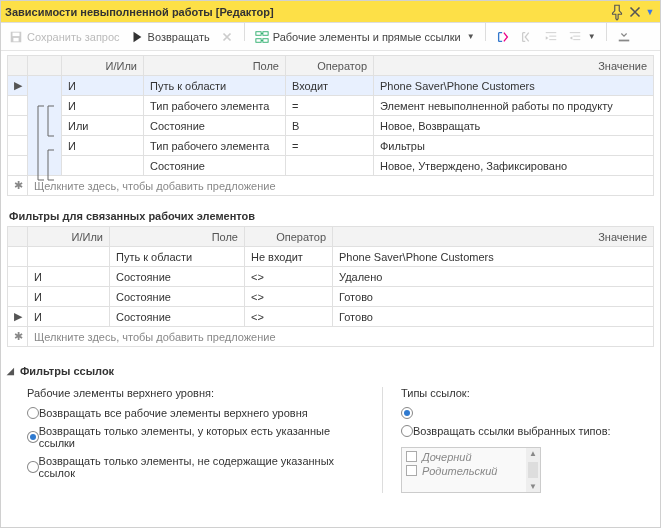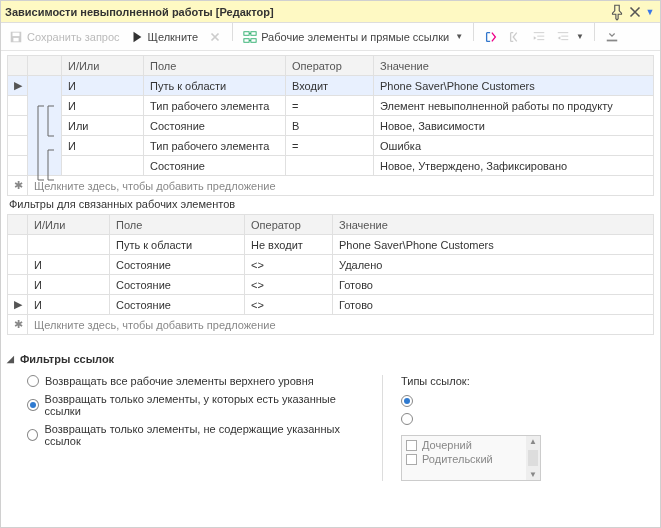--- a/index.html
+++ b/index.html
@@ -1,55 +1,55 @@
 <!DOCTYPE html>
 <html><head>
 <meta charset="utf-8">
 <style>
   * { box-sizing: border-box; font-family: "Segoe UI", Tahoma, sans-serif; }
   body { margin: 0; background: #fff; font-size: 11px; color: #333; }
   .window { width: 661px; height: 528px; border: 1px solid #d0d0d0; display: flex; flex-direction: column; background: #fff; }
-  .titlebar { display: flex; align-items: center; height: 22px; background: #fef9c3; border-bottom: 1px solid #ddd; padding: 0 4px; }
+  .titlebar { display: flex; align-items: center; height: 22px; background: #fde047; border-bottom: 1px solid #ddd; padding: 0 4px; }
   .titlebar-title { font-weight: bold; flex: 0 0 auto; }
   .titlebar-spacer { flex: 1; }
   .titlebar-icon { width: 18px; height: 18px; display: inline-flex; align-items: center; justify-content: center; color: #555; cursor: pointer; }
   .dropdown-right { width: 12px; text-align: center; color: #3b78e7; font-size: 9px; margin-left: auto; }
   .toolbar { display: flex; height: 28px; border-bottom: 1px solid #e5e5e5; padding: 0 4px; gap: 2px; background: #fefefe; }
   .tb-btn { display: inline-flex; align-items: center; gap: 4px; padding: 2px 4px; color: #444; cursor: pointer; }
   .tb-btn.disabled { color: #bbb; cursor: default; }
   .tb-sep { width: 1px; height: 18px; background: #ddd; margin: 0 4px; }
   .tb-icon { width: 14px; height: 14px; display: inline-block; }
   .tb-icon svg { width: 14px; height: 14px; display: block; }
   .tb-label { font-size: 11px; }
   .tb-dd { font-size: 8px; color: #555; padding-left: 2px; }
   .content { flex: 1; overflow: auto; padding: 4px 6px; }
   table.grid { width: 100%; border-collapse: collapse; table-layout: fixed; }
-  table.grid th { background: #f3f3f3; border: 1px solid #e0e0e0; font-weight: normal; color: #555; text-align: left; padding: 3px 6px; height: 20px; }
+  table.grid th { background: #f3f3f3; border: 1px solid #e0e0e0; font-weight: normal; color: #555; text-align: right; padding: 3px 6px; height: 20px; }
   table.grid td { border: 1px solid #e0e0e0; padding: 3px 6px; height: 20px; background: #fff; }
   table.grid tr.selected td { background: #e8f0fe; }
   .row-indicator { width: 18px; text-align: center; color: #555; }
   .bracket-cell { border: 1px solid #e0e0e0; background: #fff; position: relative; padding: 0; }
   .bracket-svg { position: absolute; left: 0; top: 0; }
   .placeholder-row td { color: #888; }
   .star { width: 18px; text-align: center; color: #555; }
-  .section-heading { font-weight: normal; margin: 2px 0 4px 2px; }
+  .section-heading { font-weight: bold; margin: 14px 0 4px 2px; }
   .filter-section { margin-top: 18px; }
   .filter-header { display: flex; align-items: center; gap: 6px; font-weight: bold; cursor: pointer; }
   .filter-header .tri { font-size: 9px; color: #555; }
   .filter-body { display: flex; gap: 22px; padding: 10px 12px 2px 20px; }
   .filter-col { display: flex; flex-direction: column; gap: 6px; }
   .filter-col.left { flex: 1 1 auto; }
   .filter-col.right { flex: 0 0 260px; border-left: 1px solid #ddd; padding-left: 18px; }
   .filter-subhead { color: #333; margin-bottom: 2px; }
-  .radio-row { display: flex; align-items: center; gap: 6px; }
+  .radio-row { display: flex; align-items: center; }
   .radio { width: 12px; height: 12px; border: 1px solid #888; border-radius: 50%; display: inline-flex; align-items: center; justify-content: center; background: #fff; }
   .radio.checked::after { content: ""; width: 6px; height: 6px; border-radius: 50%; background: #2f7ad0; display: block; }
   .types-list { border: 1px solid #ccc; margin-top: 4px; width: 140px; height: 46px; overflow: hidden; display: flex; background: #f9f9f9; }
   .types-items { flex: 1; padding: 2px 4px; }
-  .chk-row { display: flex; align-items: center; gap: 5px; color: #888; padding: 1px 0; }
+  .chk-row { display: flex; gap: 5px; color: #888; padding: 1px 0; font-style: italic; }
   .chk { width: 11px; height: 11px; border: 1px solid #aaa; background: #fff; }
   .scrollbar { width: 14px; background: #eee; display: flex; flex-direction: column; align-items: center; justify-content: space-between; padding: 1px 0; }
   .scroll-arrow { font-size: 8px; color: #888; }
   .scroll-thumb { width: 10px; height: 16px; background: #ddd; }
   
   .c-ind { width: 20px; }
   .c-brk { width: 34px; }
   .c-ao  { width: 82px; }
   .c-fld { width: 142px; }
   .c-op  { width: 88px; }
@@ -90,21 +90,21 @@
           </svg>
         </span>
       <span class="tb-label">Сохранить запрос</span>
     </span>
     <span class="tb-btn">
       <span class="tb-icon">
           <svg viewBox="0 0 16 16">
             <path d="M4 2l9 6-9 6z" fill="#333"></path>
           </svg>
         </span>
-      <span class="tb-label">Щелкните</span>
+      <span class="tb-label">Возвращать</span>
     </span>
     <span class="tb-btn disabled">
       <span class="tb-icon">
           <svg viewBox="0 0 16 16">
             <path d="M4 4l8 8M12 4l-8 8" stroke="#ccc" stroke-width="2"></path>
           </svg>
         </span>
     </span>
     <span class="tb-sep"></span>
     <span class="tb-btn">
@@ -211,28 +211,28 @@
         <td>И</td>
         <td>Тип рабочего элемента</td>
         <td>=</td>
         <td>Элемент невыполненной работы по продукту</td>
       </tr>
       <tr>
         <td class="row-indicator"></td>
         <td>Или</td>
         <td>Состояние</td>
         <td>В</td>
-        <td>Новое, Зависимости</td>
+        <td>Новое, Возвращать</td>
       </tr>
       <tr>
         <td class="row-indicator"></td>
         <td>И</td>
         <td>Тип рабочего элемента</td>
         <td>=</td>
-        <td>Ошибка</td>
+        <td>Фильтры</td>
       </tr>
       <tr>
         <td class="row-indicator"></td>
         <td></td>
         <td>Состояние</td>
         <td></td>
         <td>Новое, Утверждено, Зафиксировано</td>
       </tr>
       <tr class="placeholder-row">
         <td class="star">✱</td>
@@ -293,40 +293,42 @@
     </tbody>
       </table>
 
     <div class="filter-section">
       <div class="filter-header">
         <span class="tri">◢</span>
         <span>Фильтры ссылок</span>
       </div>
       <div class="filter-body">
         <div class="filter-col left">
+          <div class="filter-subhead">Рабочие элементы верхнего уровня:</div>
           <div class="radio-row">
             <span class="radio"></span>
             <span>Возвращать все рабочие элементы верхнего уровня</span>
           </div>
           <div class="radio-row">
             <span class="radio checked"></span>
             <span>Возвращать только элементы, у которых есть указанные ссылки</span>
           </div>
           <div class="radio-row">
             <span class="radio"></span>
             <span>Возвращать только элементы, не содержащие указанных ссылок</span>
           </div>
         </div>
         <div class="filter-col right">
           <div class="filter-subhead">Типы ссылок:</div>
           <div class="radio-row">
             <span class="radio checked"></span>
           </div>
           <div class="radio-row">
             <span class="radio"></span>
+            <span>Возвращать ссылки выбранных типов:</span>
           </div>
           <div class="types-list">
             <div class="types-items">
               <div class="chk-row">
                 <span class="chk"></span>
                 <span>Дочерний</span>
               </div>
               <div class="chk-row">
                 <span class="chk"></span>
                 <span>Родительский</span>

